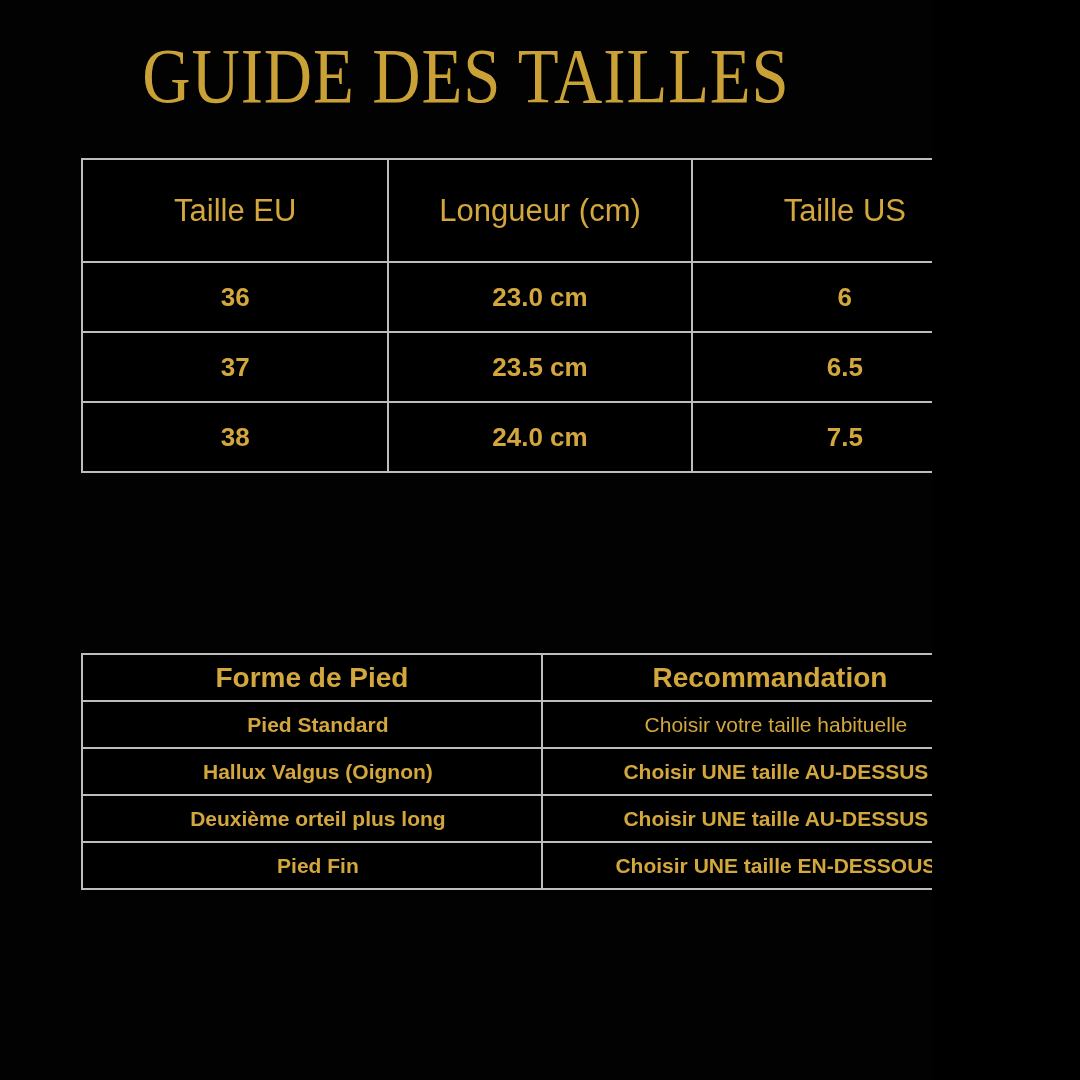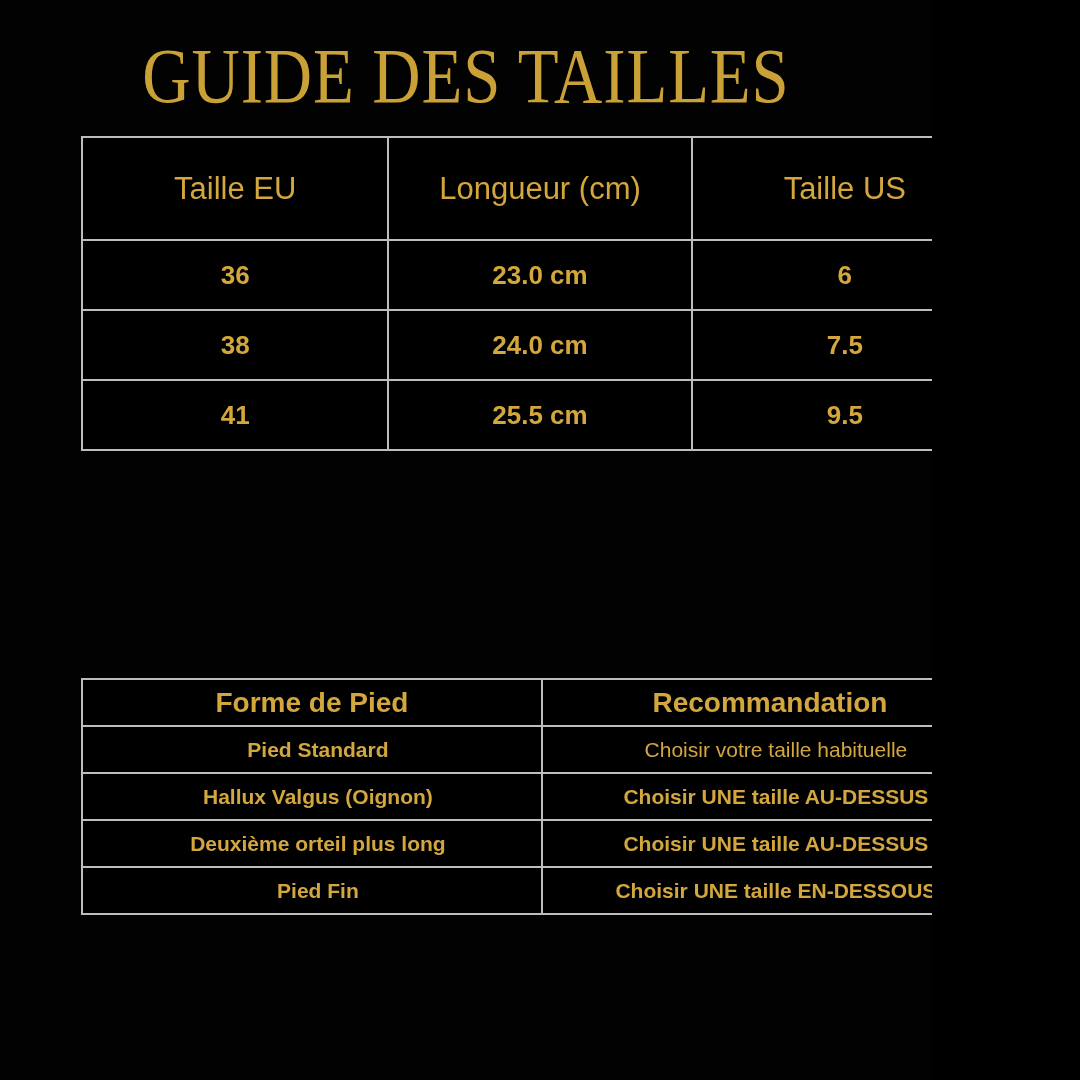--- a/index.html
+++ b/index.html
@@ -21,25 +21,25 @@
     position:absolute; left:81px; width:918px;
     border-collapse:collapse; table-layout:fixed;
     background:#000;
   }
   th, td {
     border:2px solid #BDBDBD;
     text-align:center; vertical-align:middle;
     color:#D3A73D; padding:0;
   }
   
-  .size-table { top:136px;padding-left:8px; }
+  .size-table { top:158px;padding-left:8px; }
   .size-table th { height:101px; font-size:31px; font-weight:400; }
   .size-table td { height:68px;  font-size:26px; font-weight:700; }
   
-  .advice-table { top:678px; }
+  .advice-table { top:653px; }
   .advice-table th { height:45px; font-size:28px; font-weight:700; }
   .advice-table td { height:45px; font-size:21px;padding-left:12px; }
   .advice-table td.shape { font-weight:700; }
   .advice-table td.advice.bold { font-weight:700; }
   .advice-table td.advice.regular { font-weight:400; }
 </style>
 </head>
 <body>
 
 <div class="canvas">
@@ -59,34 +59,34 @@
         <th>Taille US</th>
       </tr>
     </thead>
     <tbody>
     <tr>
       <td>36</td>
       <td>23.0 cm</td>
       <td>6</td>
     </tr>
 
+    <tr>
+      <td>37</td>
+      <td>23.5 cm</td>
+      <td>6.5</td>
+    </tr>
 
     <tr>
       <td>38</td>
       <td>24.0 cm</td>
       <td>7.5</td>
     </tr>
 
 
 
-    <tr>
-      <td>41</td>
-      <td>25.5 cm</td>
-      <td>9.5</td>
-    </tr>
   </tbody>
   </table>
 
   <table class="advice-table">
     <colgroup>
       <col style="width:50.2%">
         <col style="width:49.8%">
     </colgroup>
     <thead>
       <tr>

